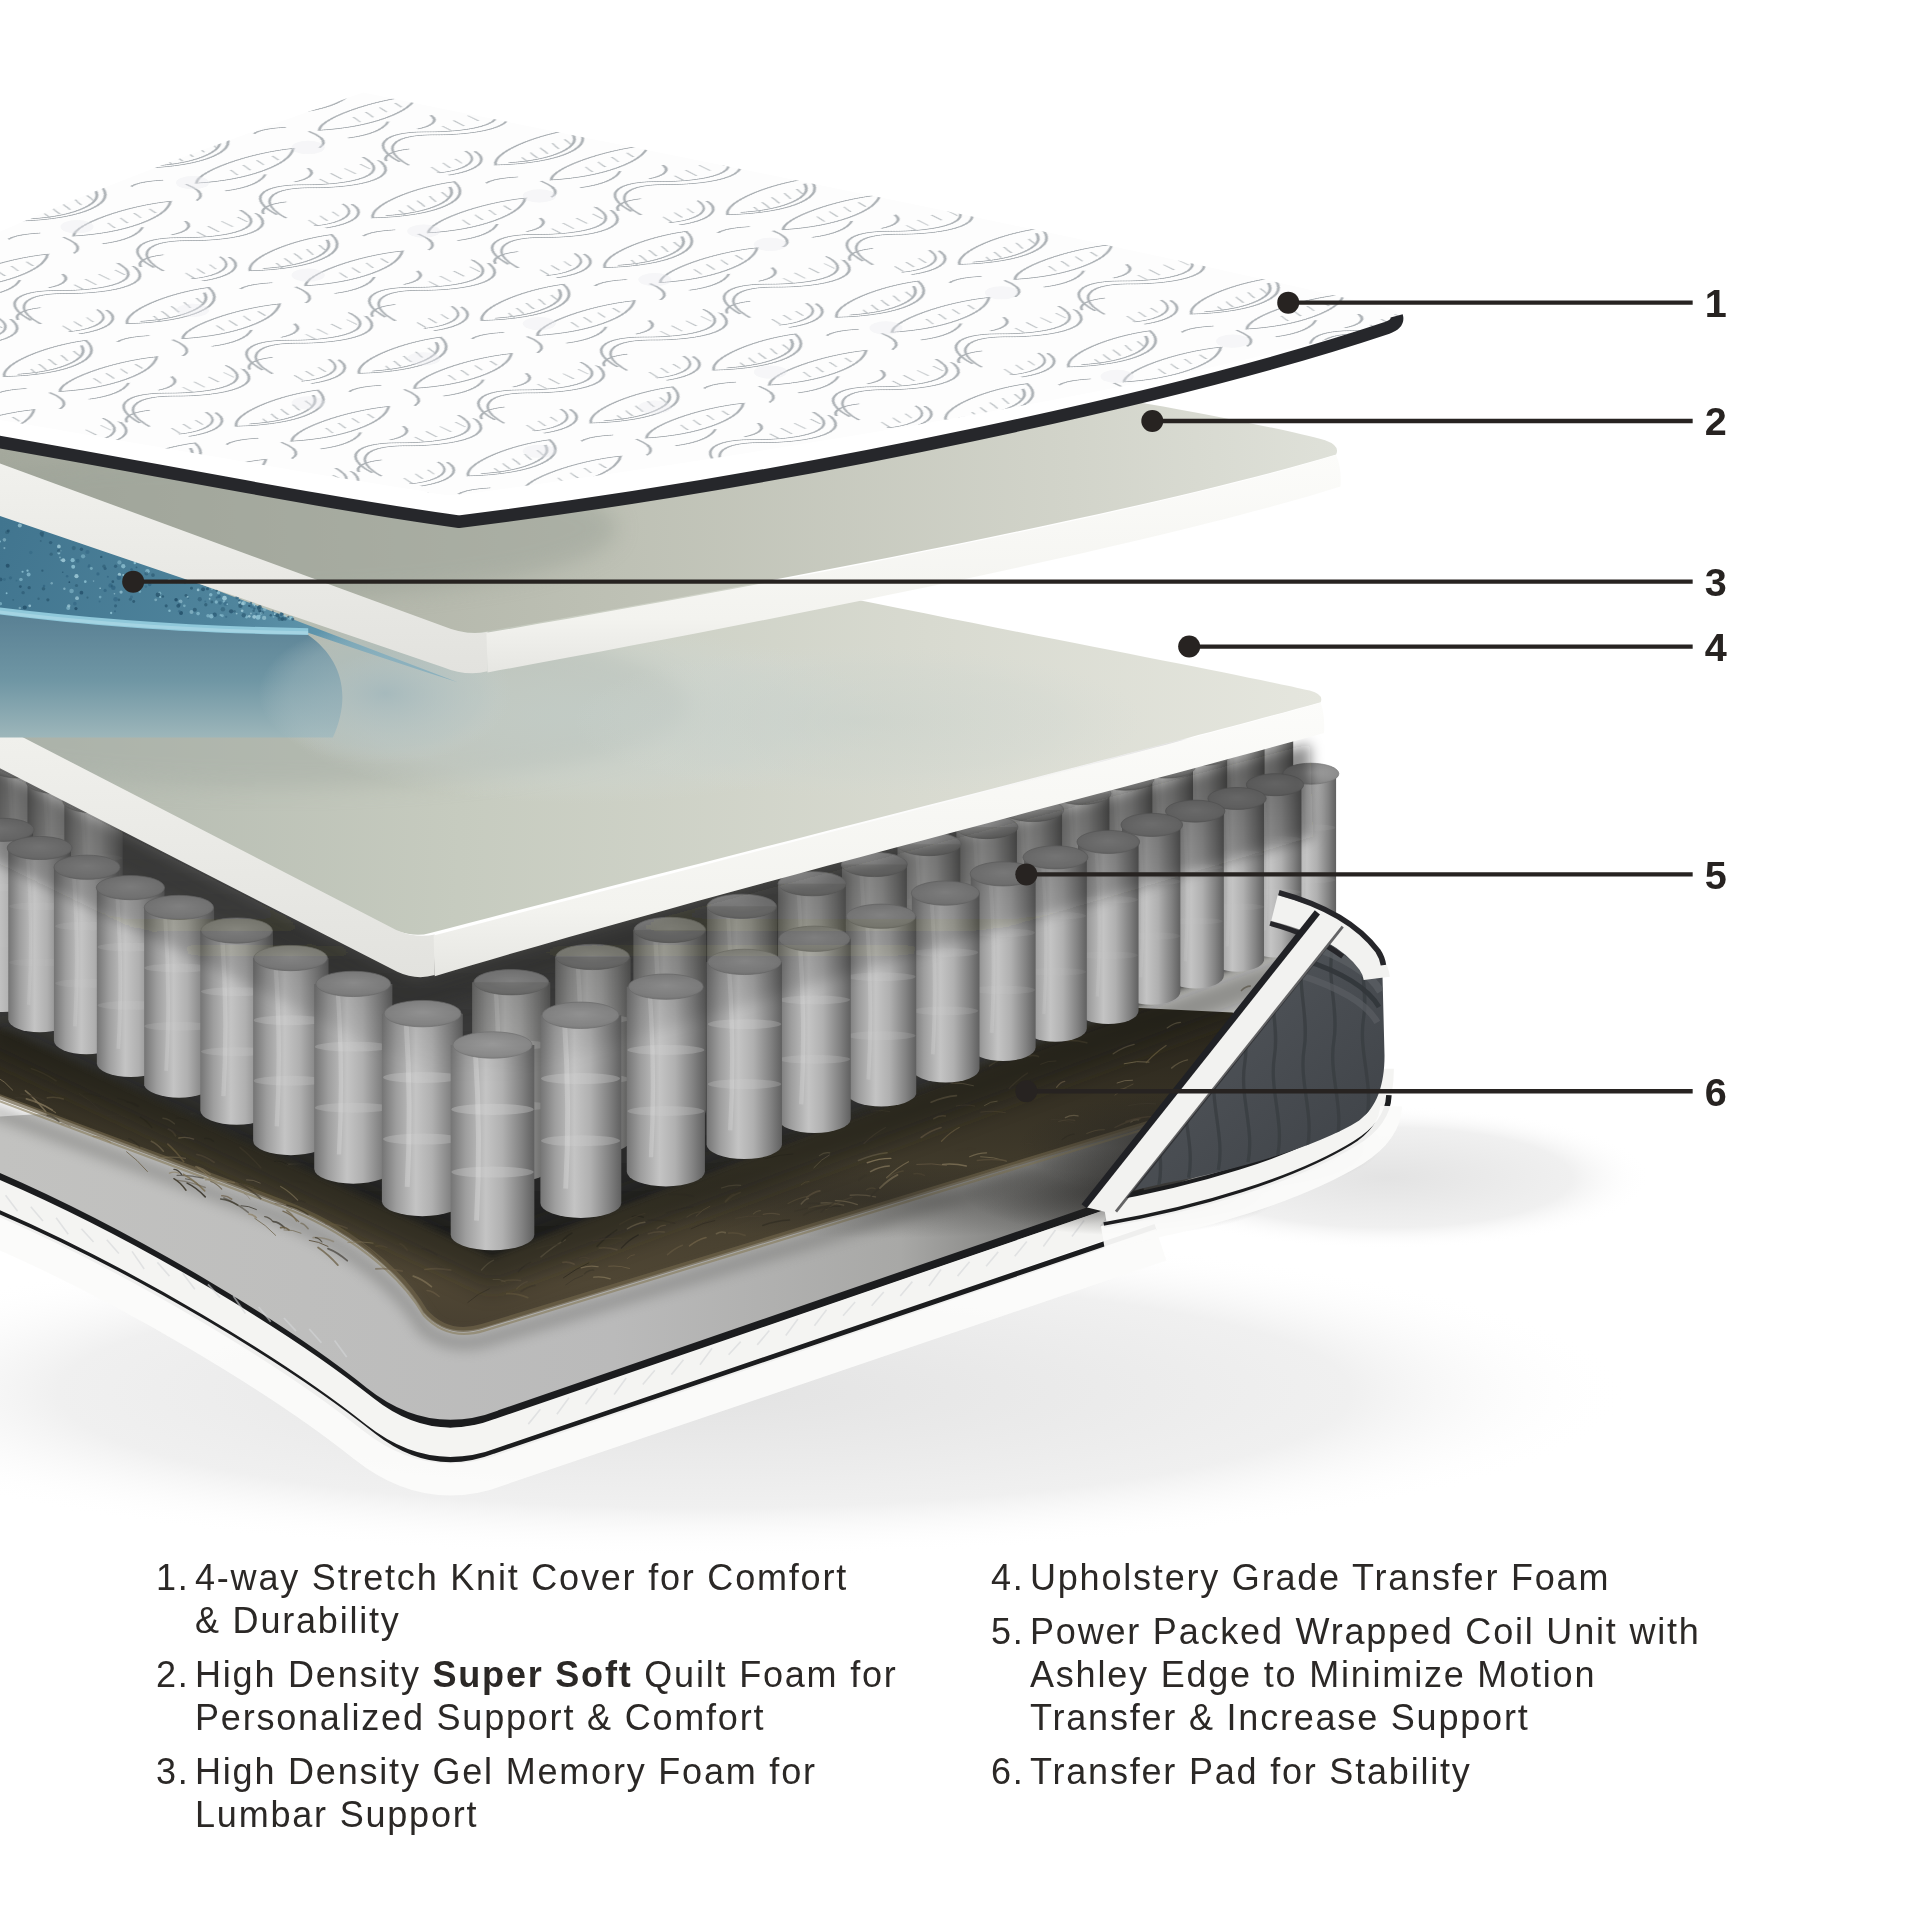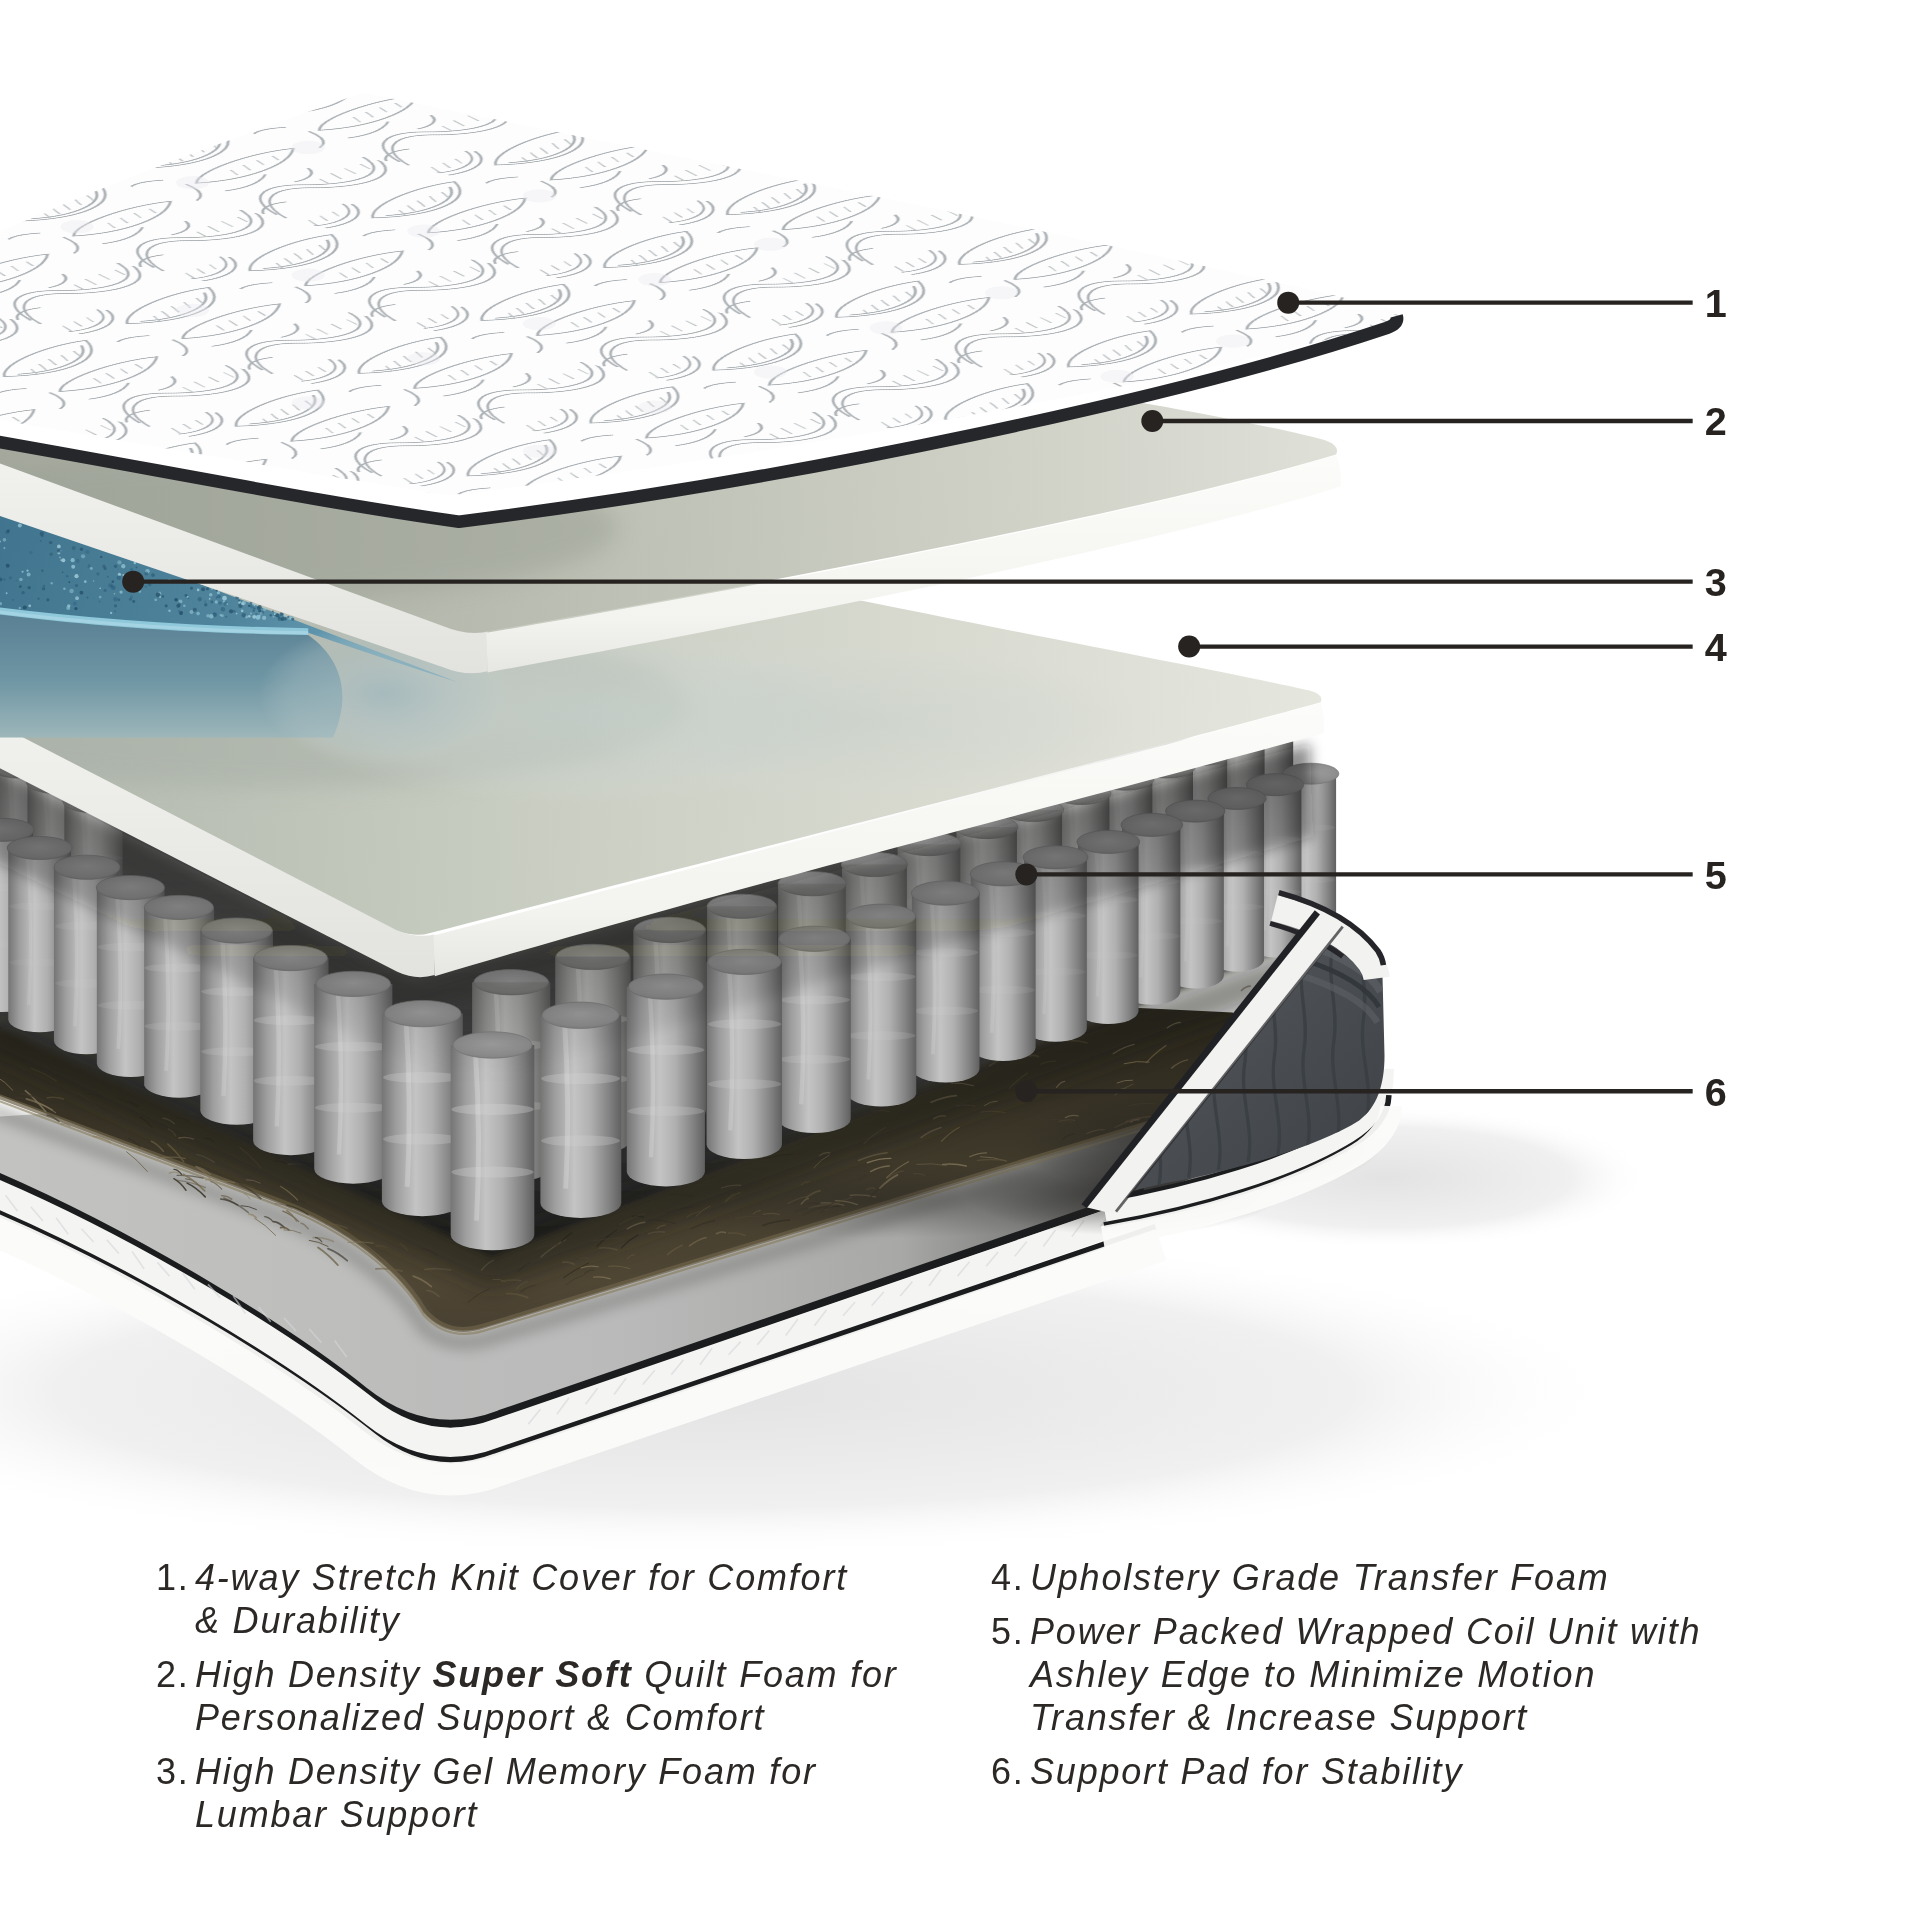--- a/index.html
+++ b/index.html
@@ -1,21 +1,21 @@
 <!DOCTYPE html>
 <html style="font-size:8.8px"><head><meta charset="utf-8">
 <style>
 html,body{margin:0;padding:0;background:#fff;}
 body{width:1926px;height:1926px;position:relative;overflow:hidden;
  font-family:"Liberation Sans",sans-serif;color:#2b2826;}
 #art{position:absolute;left:0;top:0;}
 .col{position:absolute;top:1556px;width:825px;font-size:36px;line-height:43px;letter-spacing:1.8px;}
 .it{display:flex;margin-bottom:11px;}
 .n{flex:0 0 39px;}
-.t{flex:1;font-style:italic;}
+.t{flex:1;}
 b{font-weight:bold;}
 </style></head>
 <body>
 <div id="art"><svg width="1926" height="1926" viewBox="0 0 3500 3500" xmlns="http://www.w3.org/2000/svg">
 
 <defs>
 <linearGradient id="l2top" x1="0" y1="900" x2="2436" y2="814" gradientUnits="userSpaceOnUse">
  <stop offset="0" stop-color="#a5a99d"></stop>
           <stop offset="0.45" stop-color="#bdc0b4"></stop>
  <stop offset="0.8" stop-color="#d2d4ca"></stop>
@@ -1214,16 +1214,16 @@
  <div class="it">
       <span class="n">4.</span>
       <span class="t">Upholstery Grade Transfer Foam</span>
     </div>
  <div class="it">
       <span class="n">5.</span>
       <span class="t">Power Packed Wrapped Coil Unit with<br>Ashley Edge to Minimize Motion<br>Transfer &amp; Increase Support</span>
     </div>
  <div class="it">
       <span class="n">6.</span>
-      <span class="t">Support Pad for Stability</span>
+      <span class="t">Transfer Pad for Stability</span>
     </div>
 </div>
 
 
 </body></html>

